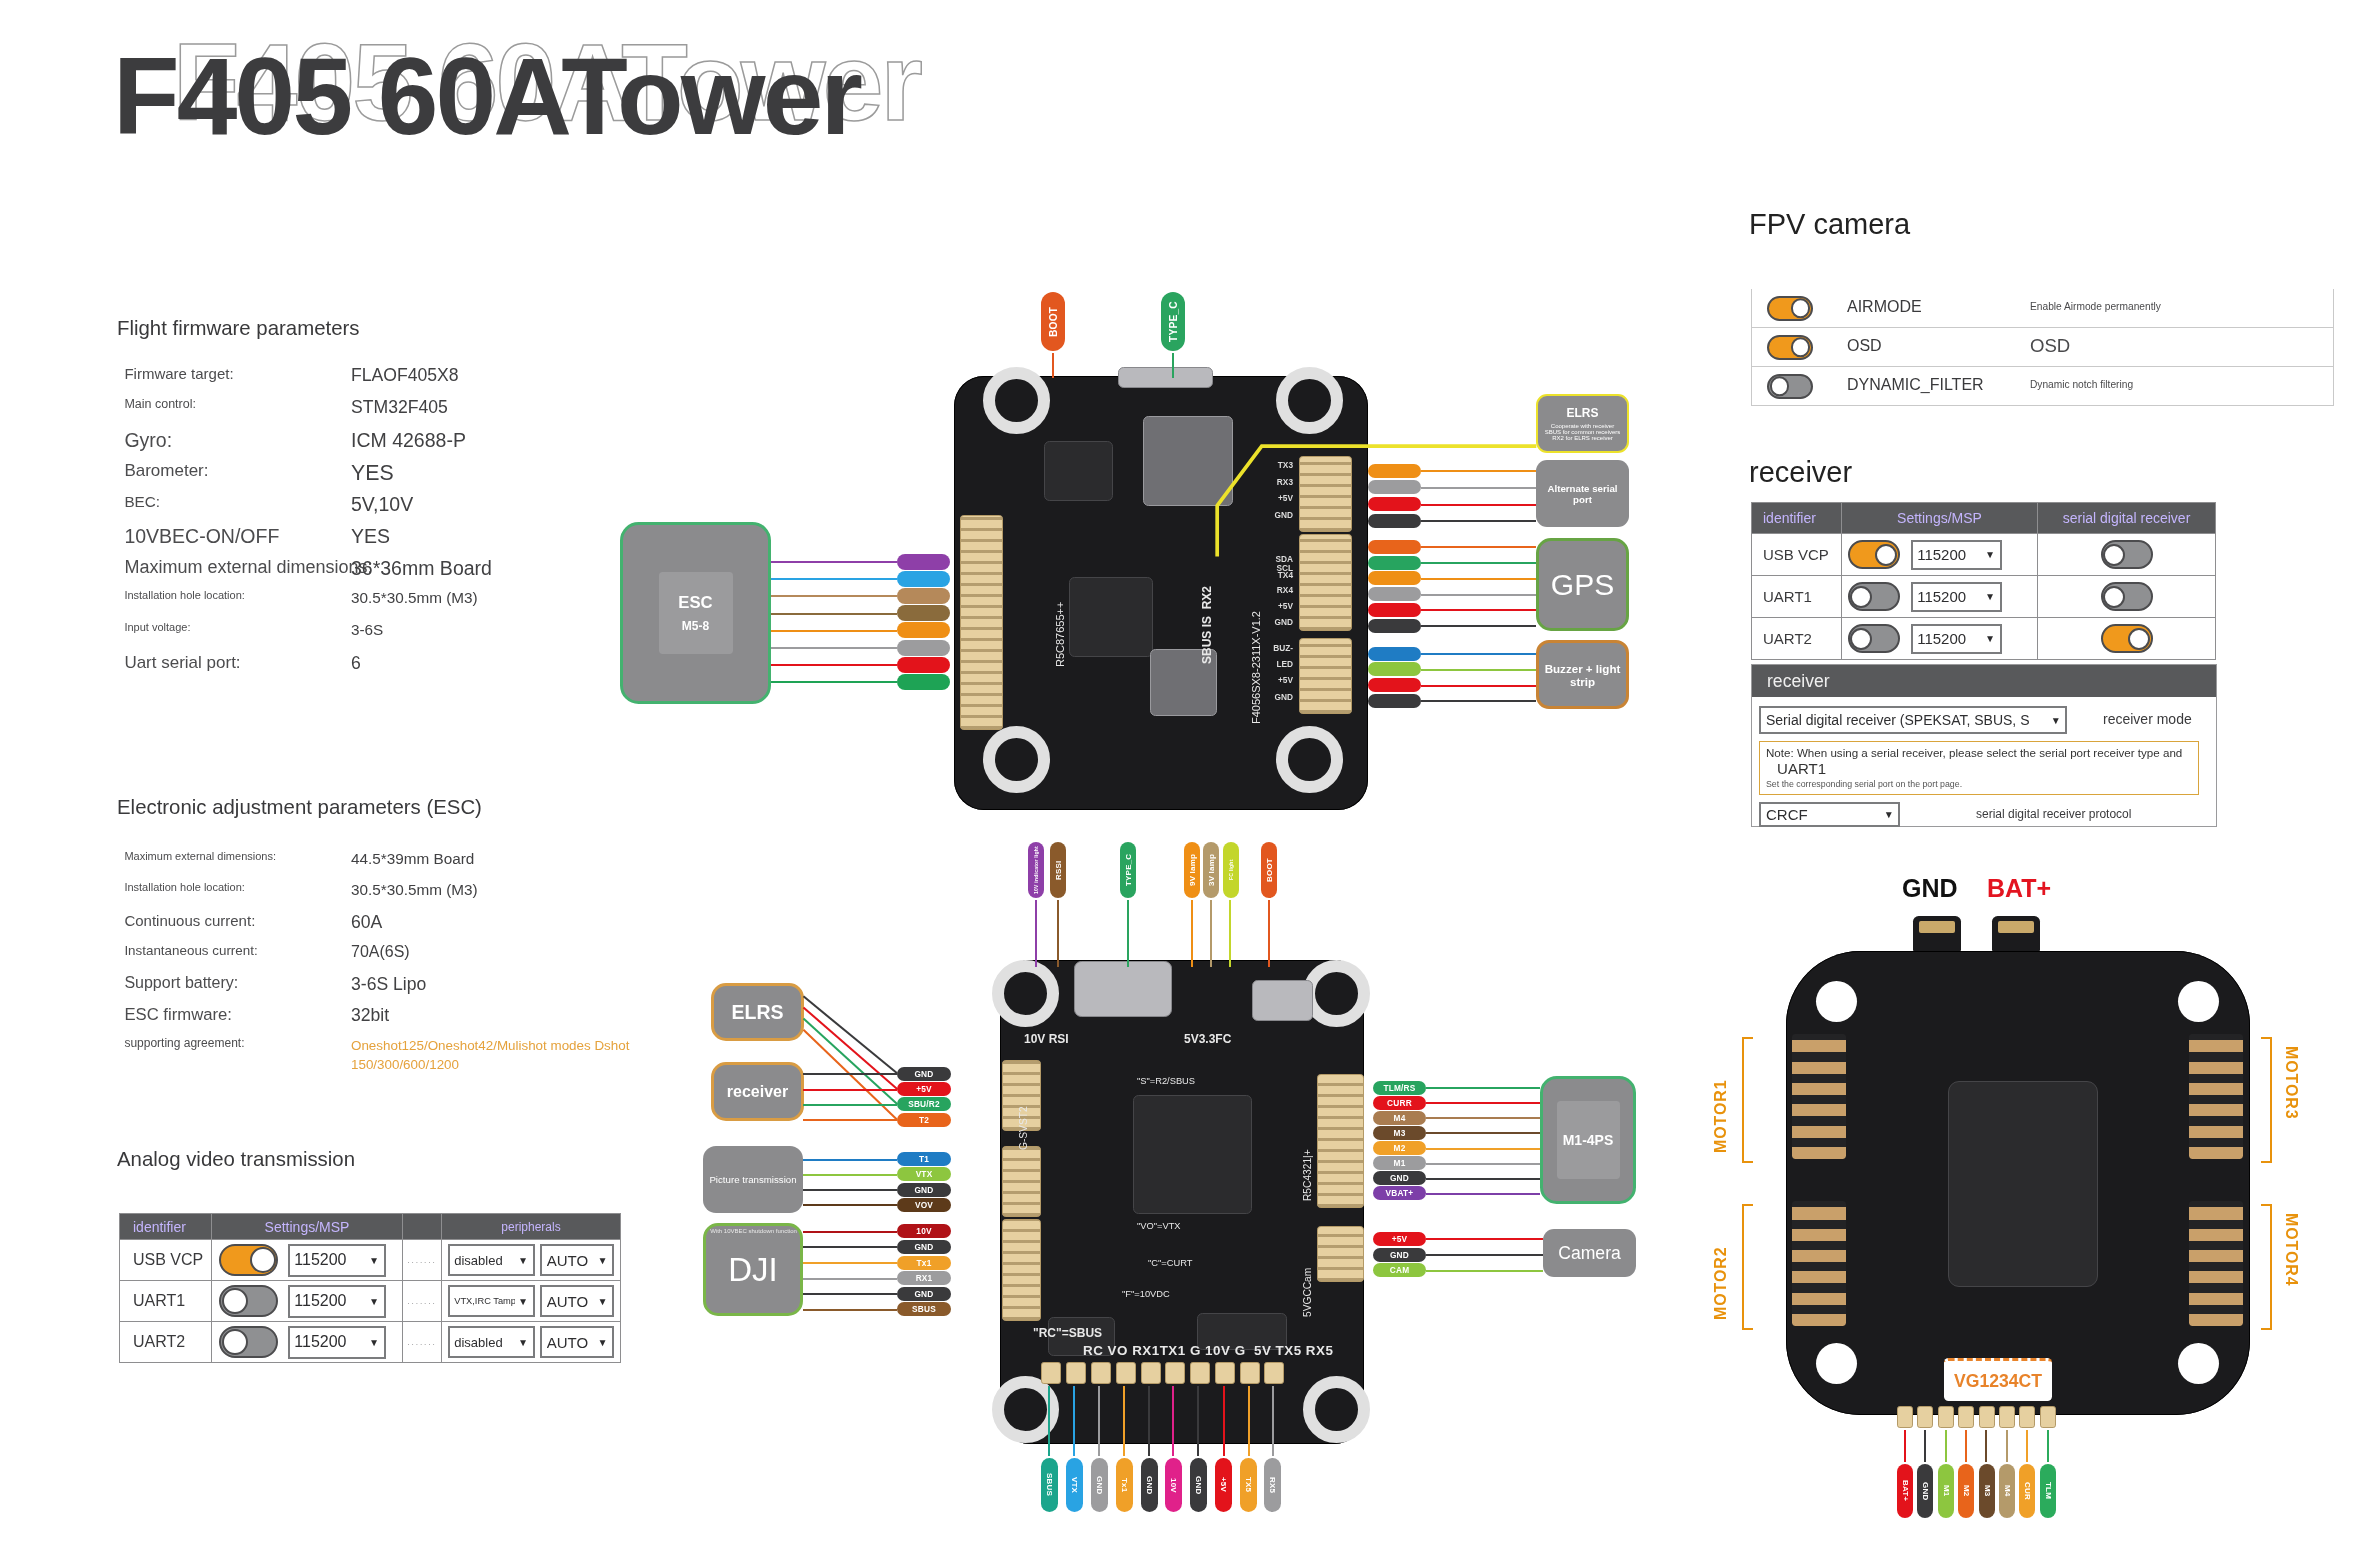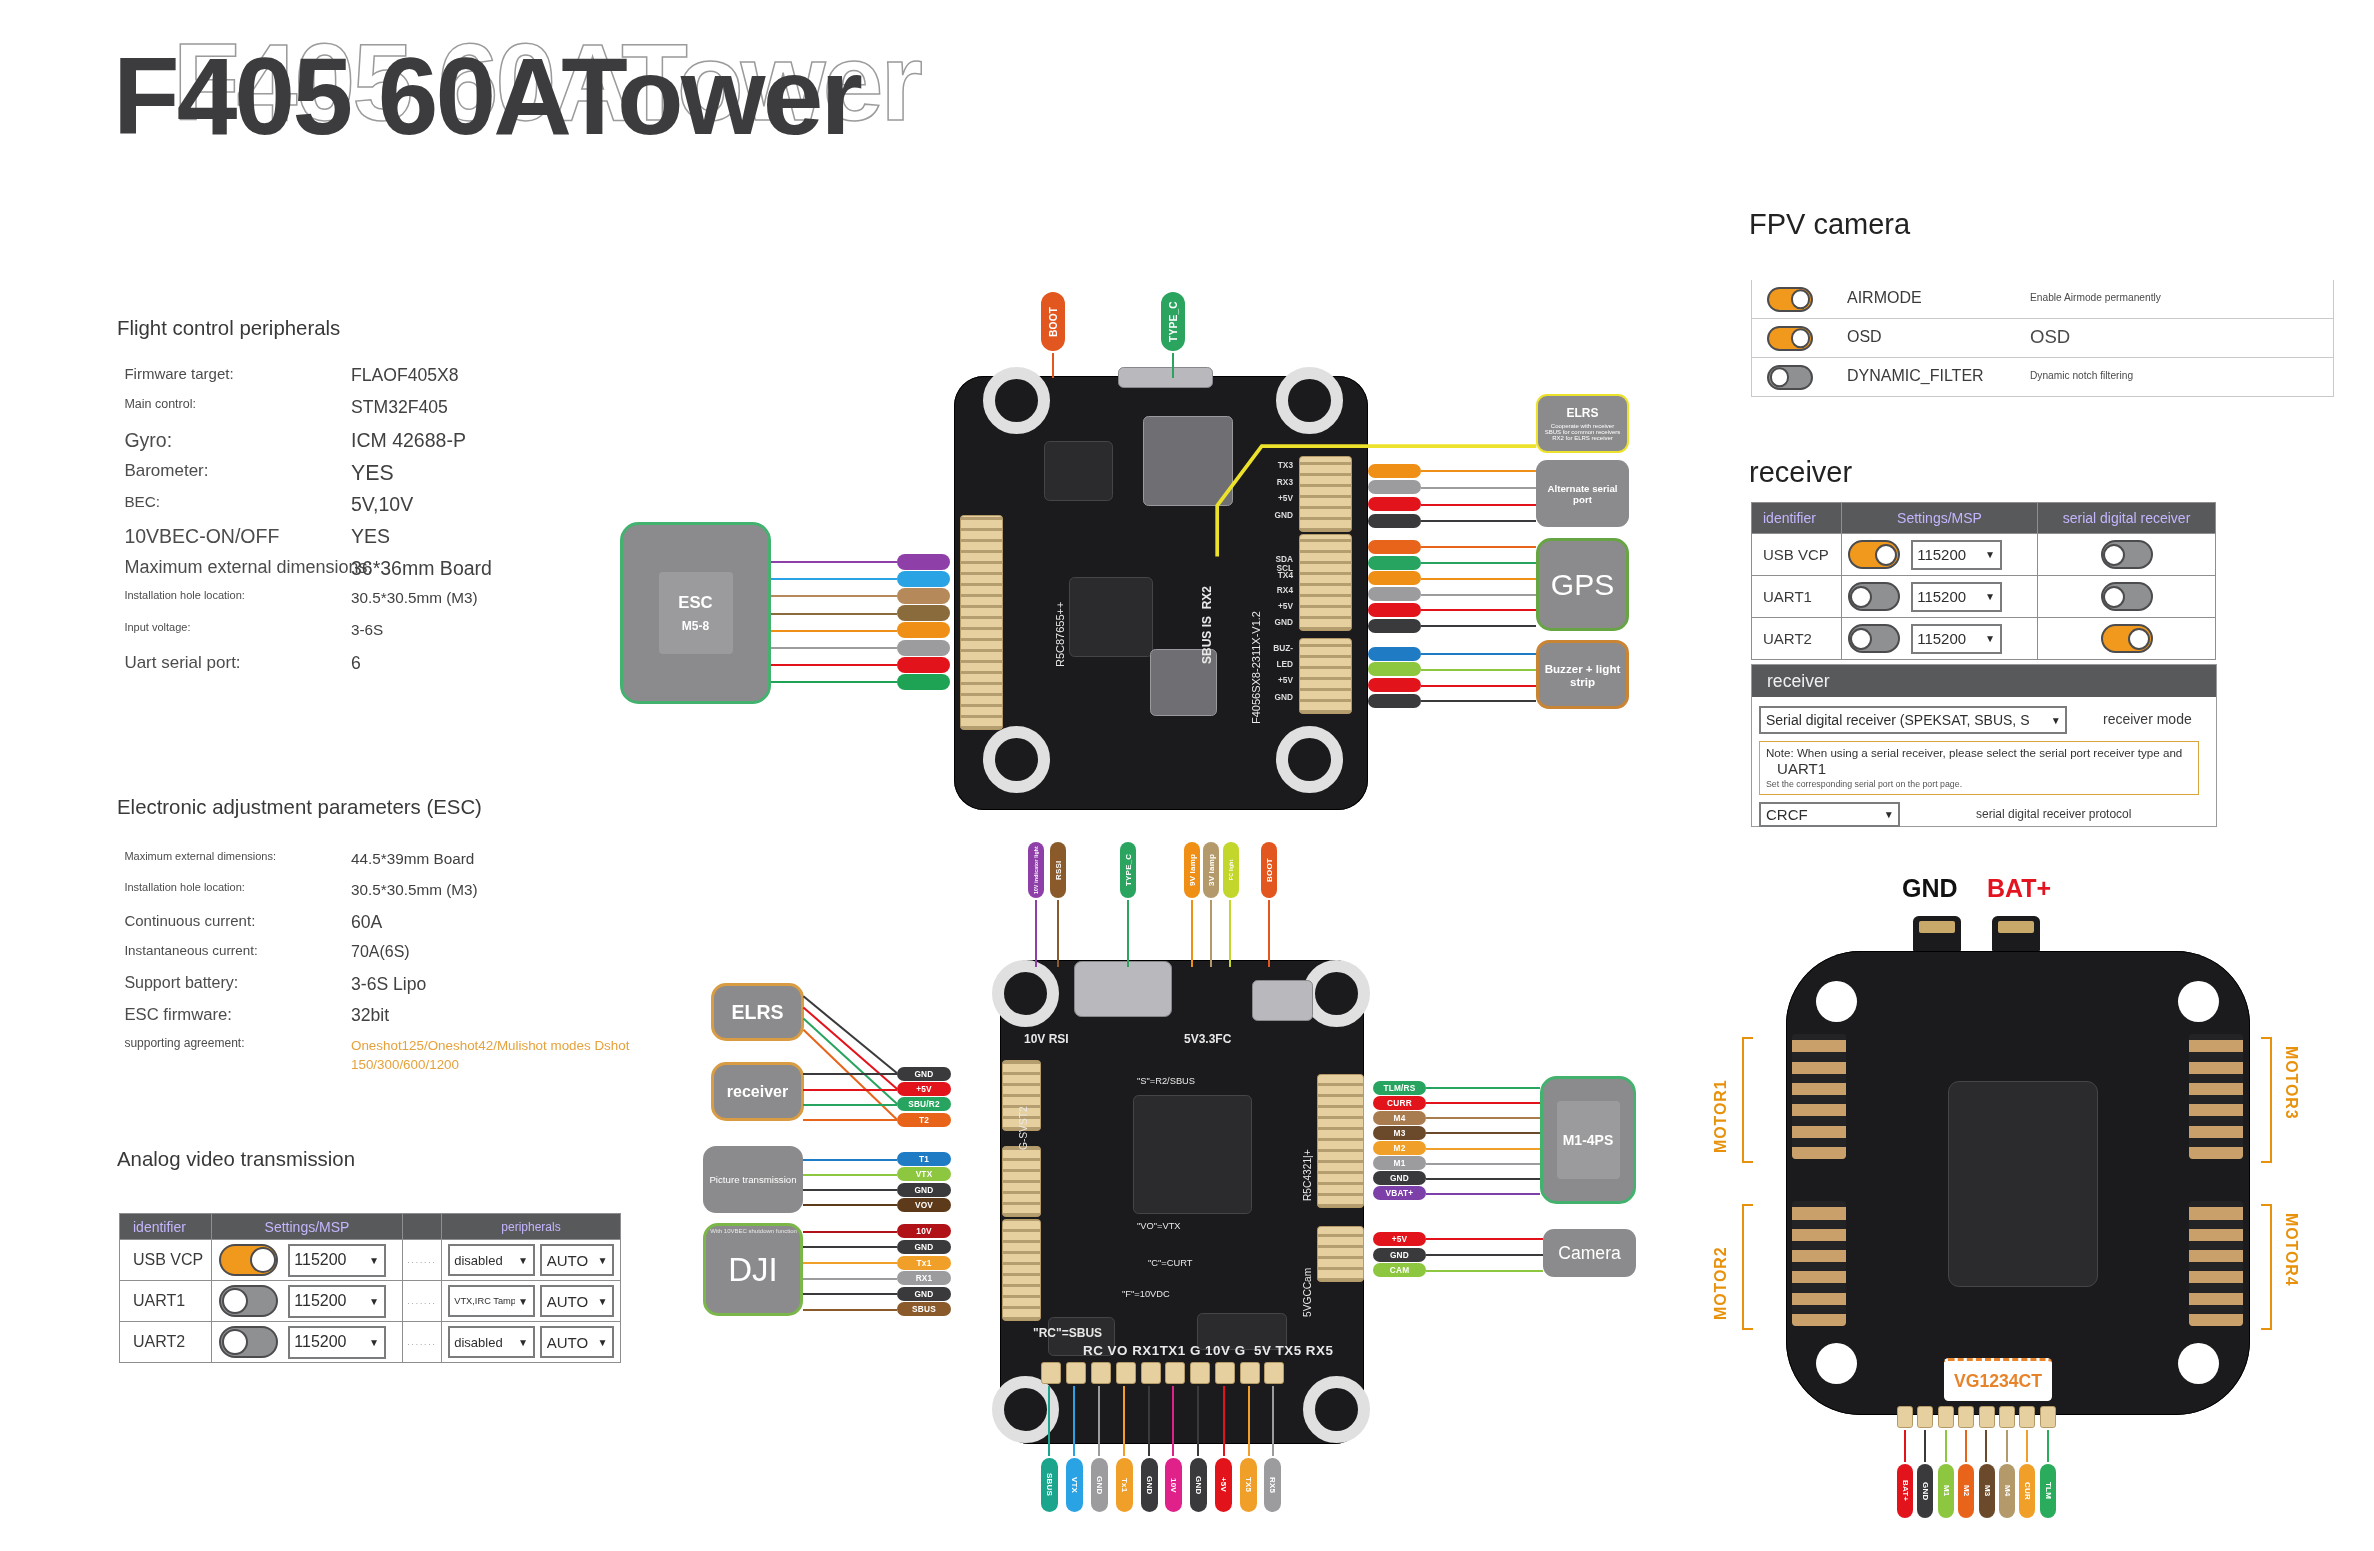--- a/index.html
+++ b/index.html
@@ -84,21 +84,21 @@
   .motorlab.up{transform:rotate(180deg);}
 </style>
 </head>
 <body>
 
 <div id="stage">
 
   <div class="abs title outline" style="left:173px;top:18.6px;">F405 60ATower</div>
   <div class="abs title solid" style="left:113px;top:33px;">F405 60ATower</div>
 
-  <div class="abs sechead" style="left:117px;top:317px;">Flight control peripherals</div>
+  <div class="abs sechead" style="left:117px;top:317px;">Flight firmware parameters</div>
   <div class="abs" id="fc-rows" style="left:117px;top:365px;width:538px;">
       <div class="prow">
         <div class="plabel">Firmware target:</div>
         <div class="pvalue">FLAOF405X8</div>
       </div>
       <div class="prow">
         <div class="plabel">Main control:</div>
         <div class="pvalue">STM32F405</div>
       </div>
       <div class="prow">
@@ -232,21 +232,21 @@
           <div class="ar">▼</div>
         </div>
         <div class="dd" style="width: 74px; height: 32px; font-size: 15px;">
           <div style="overflow: hidden; white-space: nowrap;">AUTO</div>
           <div class="ar">▼</div>
         </div>
       </div>
     </div>
 
   <div class="abs" style="left:1749px;top:208px;font-size:29px;color:#222;">FPV camera</div>
-  <div class="abs" id="fpv-rows" style="left:1751px;top:280px;width:583px;">
+  <div class="abs" id="fpv-rows" style="left:1751px;top:289px;width:583px;">
       <div class="fpv-row" style="height: 39px;">
         <div class="tg tg-f on">
           <div class="knob"></div>
         </div>
         <div class="fpv-label">AIRMODE</div>
         <div class="fpv-desc">Enable Airmode permanently</div>
       </div>
       <div class="fpv-row" style="height: 39px;">
         <div class="tg tg-f on">
           <div class="knob"></div>

